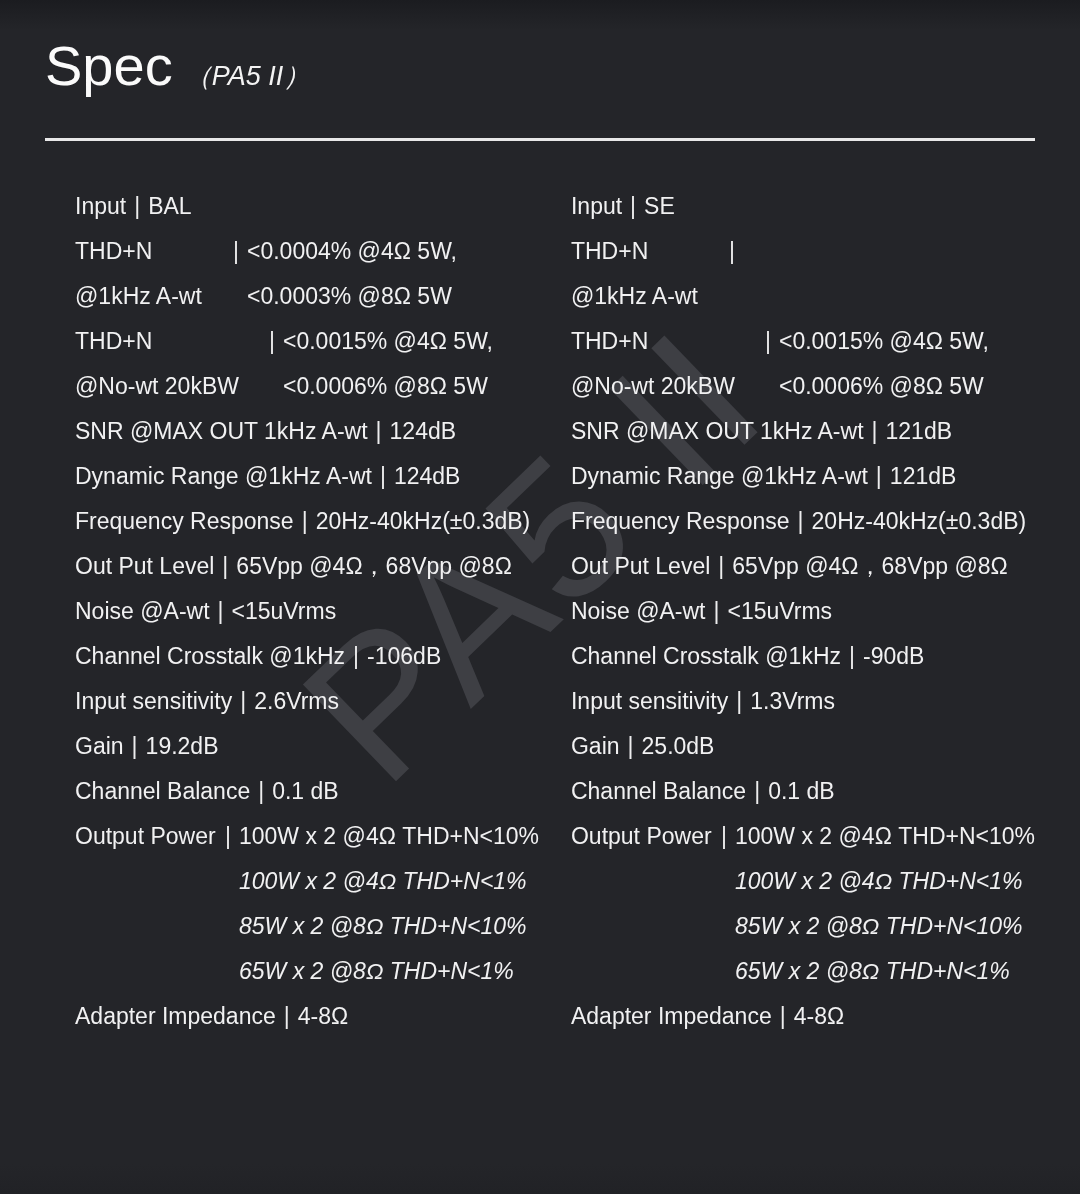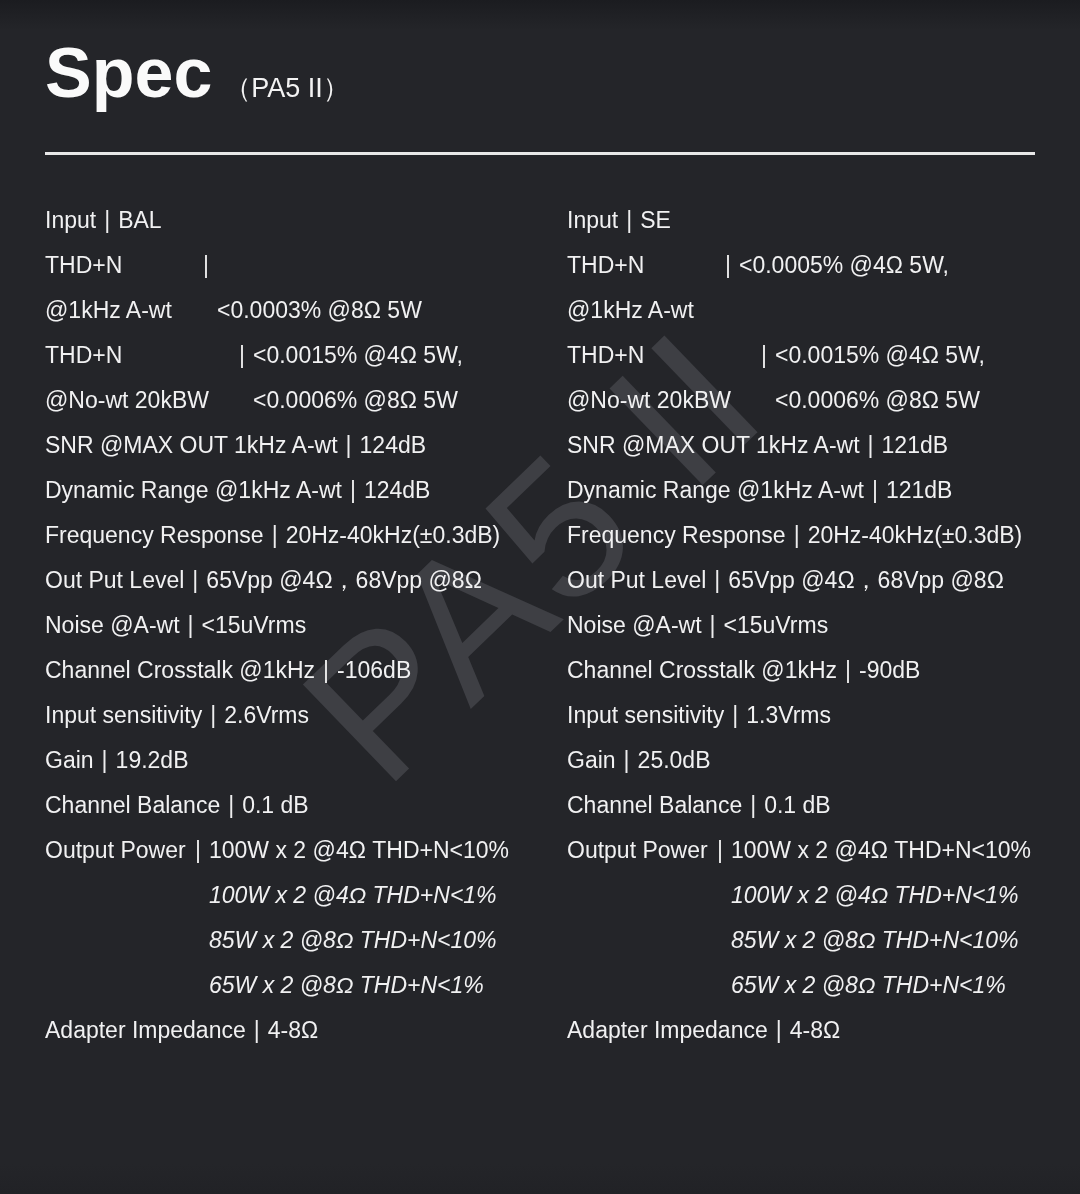--- a/index.html
+++ b/index.html
@@ -13,25 +13,25 @@
   }
   .watermark{
     position:absolute;left:532px;top:556px;z-index:0;
     transform:translate(-50%,-50%) rotate(-44deg);
     font-size:195px;line-height:1;white-space:nowrap;
     color:#3e3f44;letter-spacing:4px;
     user-select:none;
   }
   .content{position:relative;z-index:1;padding:0 45px;}
   .header{display:flex;align-items:baseline;margin:0;padding-top:38px;}
-  .title{font-size:70px;line-height:1;color:#fafafa;font-weight:700;}
-  .subtitle{font-size:27px;margin-left:12px;color:#f3f3f3;}
+  .title{font-size:56px;line-height:1;color:#fafafa;font-weight:400;}
+  .subtitle{font-size:27px;margin-left:12px;color:#f3f3f3;font-style:italic;}
   .divider{height:3px;background:#e8e8e8;margin-top:44px;border:0;}
   .cols{display:flex;margin-top:43px;}
-  .col{width:522px;}
+  .col{width:522px;margin-left:30px;}
   .col:last-child{flex:1;}
   .row{height:45px;display:flex;align-items:center;font-size:23px;}
   .label,.value{white-space:pre;}
   .sep{display:inline-block;min-width:10px;text-align:center;margin:0 6px;color:#ededee;}
   .w1 .label{width:150px;}
   .w2 .label{width:186px;}
   .op .label{width:142px;}
   .cont{padding-left:164px;font-style:italic;}
   .note{margin-top:21px;font-size:23px;color:#f0f0f0;white-space:pre;}
 </style>
@@ -49,20 +49,21 @@
     <div class="cols">
       <div class="col">
           <div class="row">
             <span class="label">Input</span>
             <span class="sep">|</span>
             <span class="value">BAL</span>
           </div>
           <div class="row w1">
             <span class="label">THD+N</span>
             <span class="sep">|</span>
+            <span class="value">&lt;0.0004% @4Ω 5W,</span>
           </div>
           <div class="row w1">
             <span class="label">@1kHz A-wt</span>
             <span class="sep"></span>
             <span class="value">&lt;0.0003% @8Ω 5W</span>
           </div>
           <div class="row w2">
             <span class="label">THD+N</span>
             <span class="sep">|</span>
             <span class="value">&lt;0.0015% @4Ω 5W,</span>
@@ -139,21 +140,20 @@
         </div>
       <div class="col">
           <div class="row">
             <span class="label">Input</span>
             <span class="sep">|</span>
             <span class="value">SE</span>
           </div>
           <div class="row w1">
             <span class="label">THD+N</span>
             <span class="sep">|</span>
-            <span class="value">&lt;0.0005% @4Ω 5W,</span>
           </div>
           <div class="row w1">
             <span class="label">@1kHz A-wt</span>
             <span class="sep"></span>
           </div>
           <div class="row w2">
             <span class="label">THD+N</span>
             <span class="sep">|</span>
             <span class="value">&lt;0.0015% @4Ω 5W,</span>
           </div>

